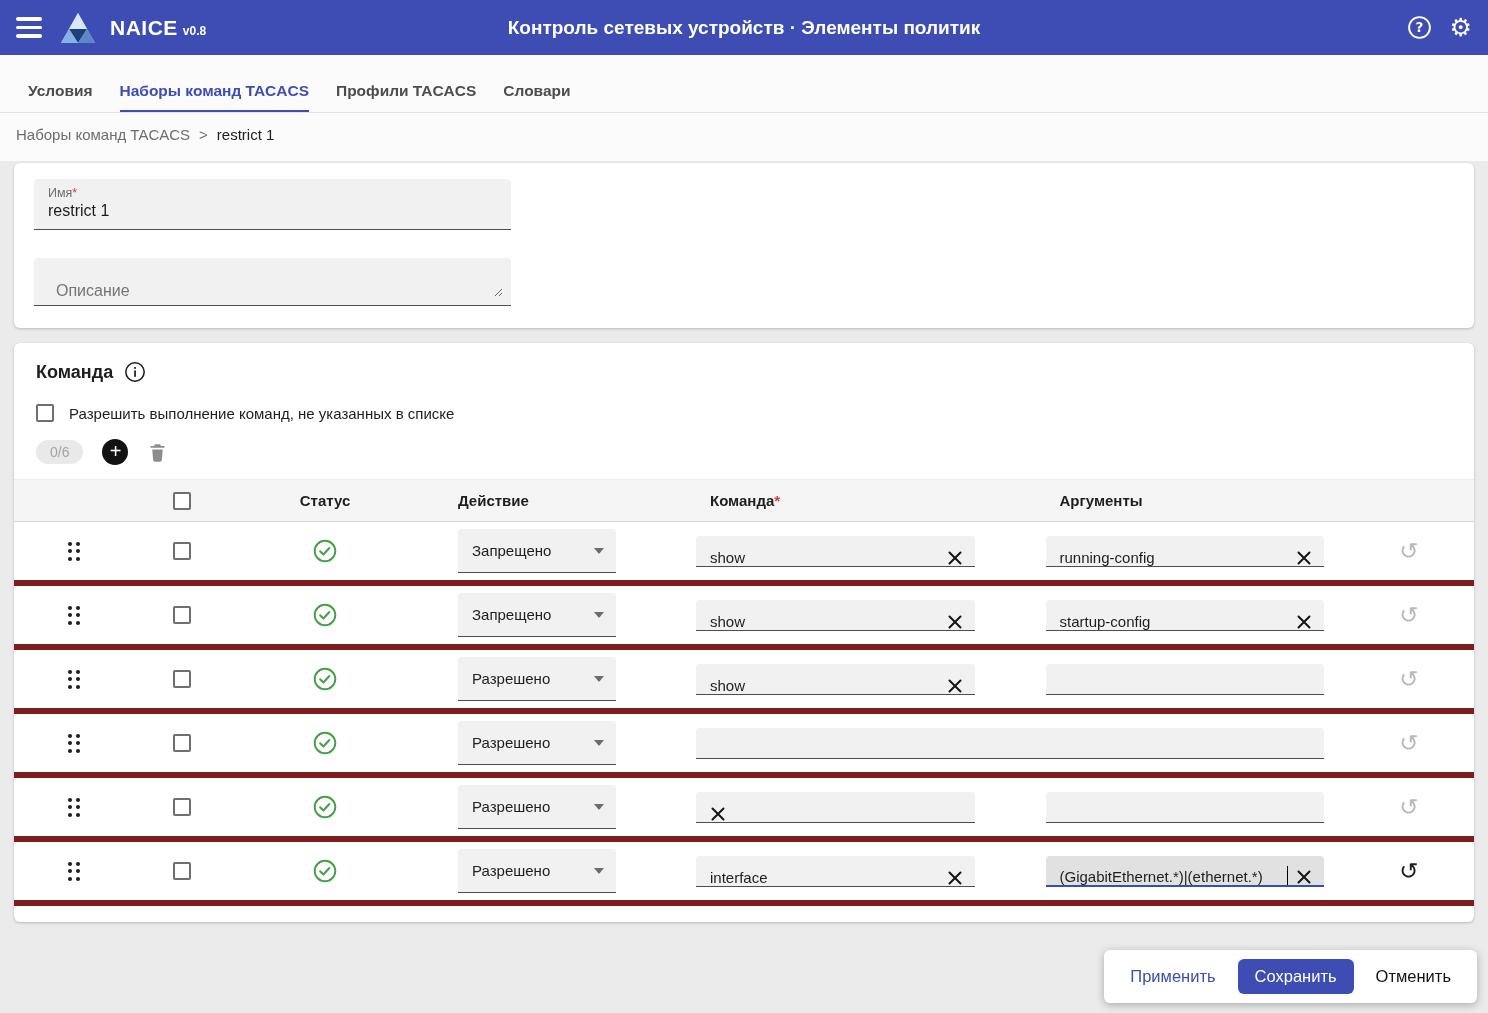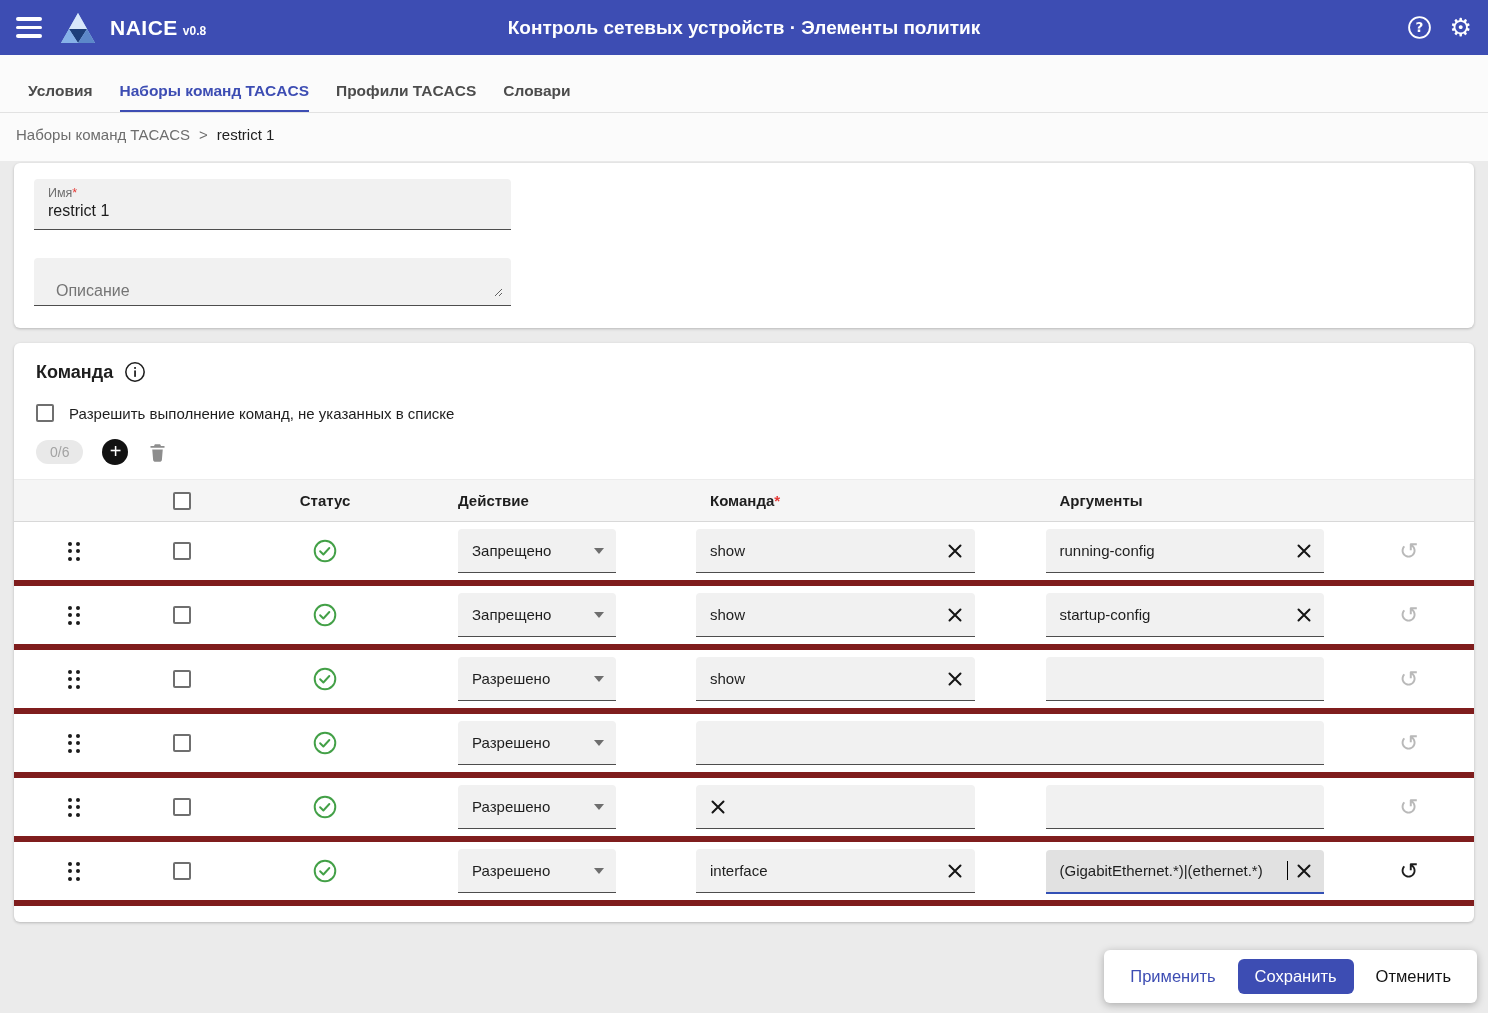--- a/index.html
+++ b/index.html
@@ -80,22 +80,22 @@
 
   .drag-handle { display:grid; grid-template-columns:repeat(2,4px); gap:3.5px 4.5px; cursor:grab; }
   .drag-handle i { width:4px; height:4px; border-radius:50%; background:#1c1c1c; }
 
   .select-box { width:158px; height:44px; background:#f1f1f1; border-bottom:1px solid #4d4d4d;
                 border-radius:4px 4px 0 0; display:flex; align-items:center; justify-content:space-between;
                 padding:0 12px 0 14px; font-size:15px; cursor:pointer; }
   .caret-down { width:0; height:0; border-left:5px solid transparent; border-right:5px solid transparent;
                 border-top:6px solid #6e6e6e; }
 
-  .tfield { height:44px; background:#f1f1f1; border-bottom:1px solid #4d4d4d; border-radius:4px 4px 0 0;
-            display:flex; align-items:center; padding:0 12px 0 14px; font-size:15px; gap:8px; cursor:text; }
+  .tfield { height:31px; background:#f1f1f1; border-bottom:1px solid #4d4d4d; border-radius:4px 4px 0 0;
+            display:flex; align-items:flex-end; padding:0 12px 0 14px; font-size:15px; gap:8px; cursor:text; }
   .tfield .value { flex:1; white-space:nowrap; overflow:hidden; }
   .tfield.focused { background:#e1e1e1; border-bottom:2px solid #3350b5; margin-bottom:-1px; }
   .cursor { width:1.5px; height:19px; background:#000; flex:none; }
   .clear-x { background:none; border:none; cursor:pointer; display:grid; place-items:center; flex:none; }
 
   .reset-btn { background:none; border:none; cursor:pointer; font-size:23px; line-height:1; color:#b9b9b9; }
   .reset-btn.active { color:#1c1c1c; }
 
   
   .action-bar { position:fixed; right:11px; bottom:10px; background:#fff; border-radius:6px;

